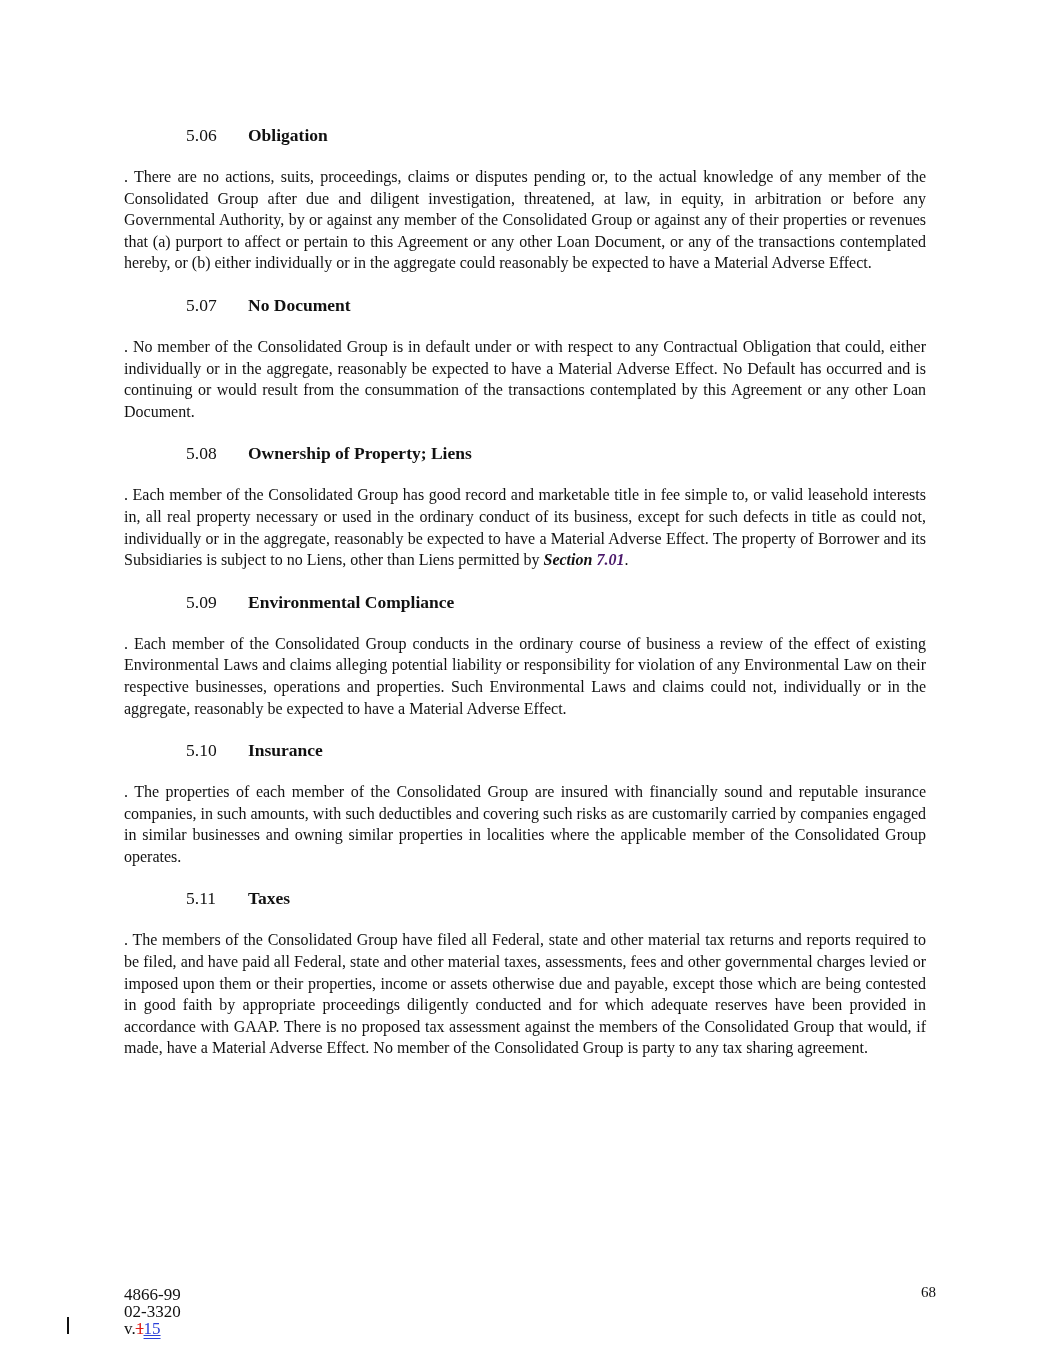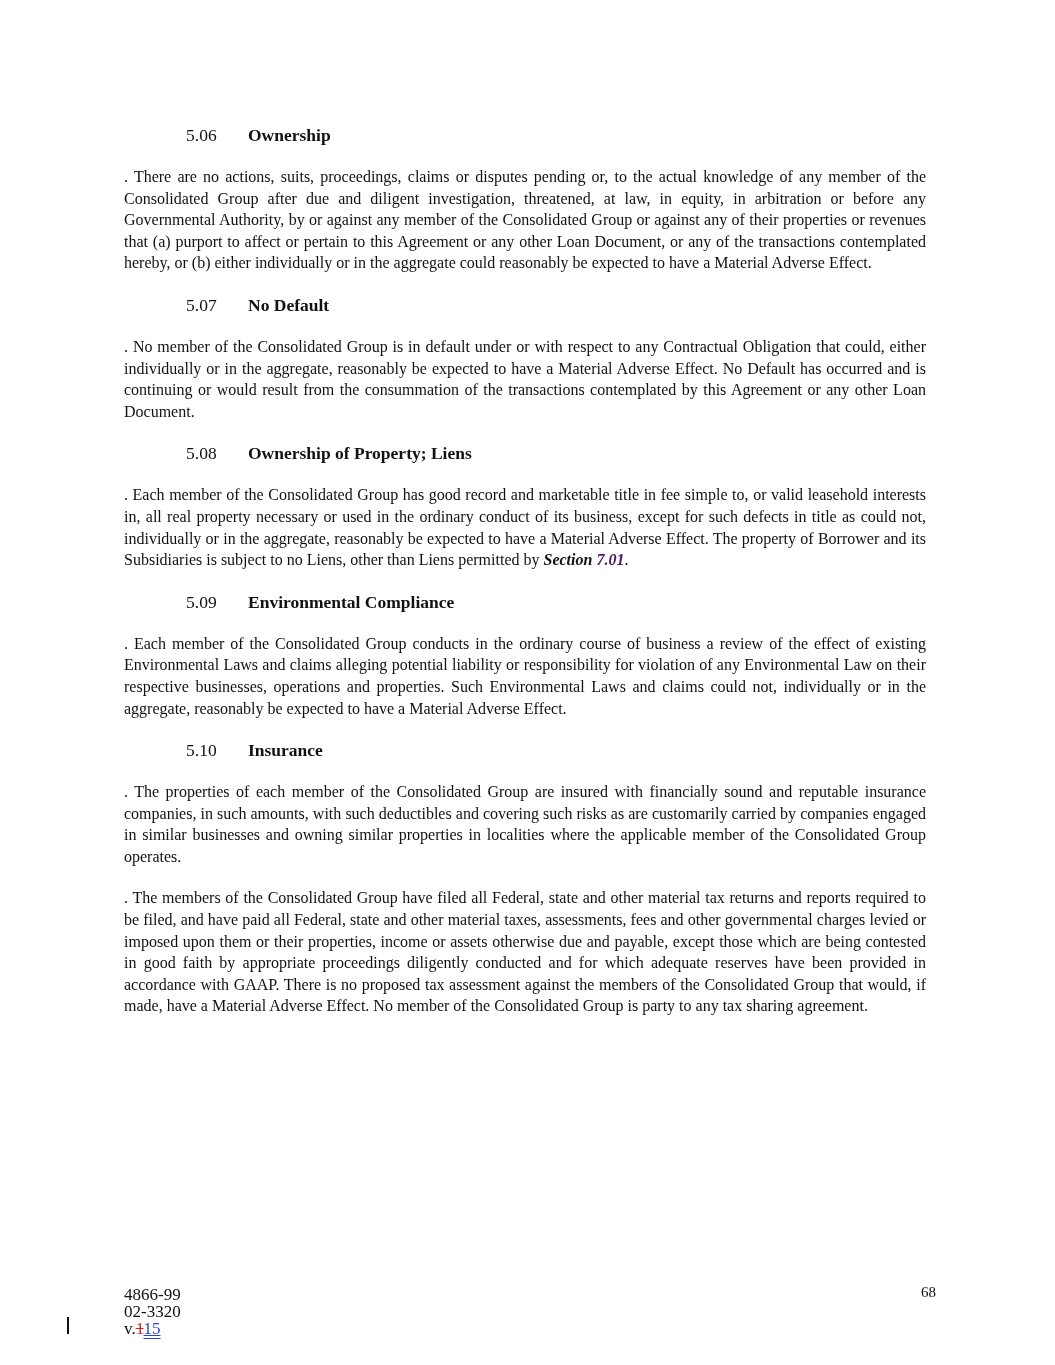--- a/index.html
+++ b/index.html
@@ -25,44 +25,47 @@
   .del { color: #e0201a; text-decoration: line-through; }
   .ins { color: #2a3fd8; text-decoration: underline double; margin-top: 29px; }
   .change-bar { position: absolute; left: 67px; top: 1317px; width: 2px; height: 17px; background: #111; }
 </style>
 </head>
 <body>
 
 <div class="page">
 
   <div class="heading">
-    <span class="num">5.06</span><span class="title">Ownership</span>
+    <span class="num">5.06</span><span class="title">Obligation</span>
   </div>
   <p class="para">. There are no actions, suits, proceedings, claims or disputes pending or, to the actual knowledge of any member of the Consolidated Group after due and diligent investigation, threatened, at law, in equity, in arbitration or before any Governmental Authority, by or against any member of the Consolidated Group or against any of their properties or revenues that (a) purport to affect or pertain to this Agreement or any other Loan Document, or any of the transactions contemplated hereby, or (b) either individually or in the aggregate could reasonably be expected to have a Material Adverse Effect.</p>
 
   <div class="heading">
-    <span class="num">5.07</span><span class="title">No Default</span>
+    <span class="num">5.07</span><span class="title">No Document</span>
   </div>
   <p class="para">. No member of the Consolidated Group is in default under or with respect to any Contractual Obligation that could, either individually or in the aggregate, reasonably be expected to have a Material Adverse Effect. No Default has occurred and is continuing or would result from the consummation of the transactions contemplated by this Agreement or any other Loan Document.</p>
 
   <div class="heading">
     <span class="num">5.08</span><span class="title">Ownership of Property; Liens</span>
   </div>
   <p class="para"><span>. Each member of the Consolidated Group has good record and marketable title in fee simple to, or valid leasehold interests in, all real property necessary or used in the ordinary conduct of its business, except for such defects in title as could not, individually or in the aggregate, reasonably be expected to have a Material Adverse Effect. The property of Borrower and its Subsidiaries is subject to no Liens, other than Liens permitted by </span><span class="ref"><span>Section </span><span class="ref-num">7.01</span></span><span>.</span></p>
 
   <div class="heading">
     <span class="num">5.09</span><span class="title">Environmental Compliance</span>
   </div>
   <p class="para">. Each member of the Consolidated Group conducts in the ordinary course of business a review of the effect of existing Environmental Laws and claims alleging potential liability or responsibility for violation of any Environmental Law on their respective businesses, operations and properties. Such Environmental Laws and claims could not, individually or in the aggregate, reasonably be expected to have a Material Adverse Effect.</p>
 
   <div class="heading">
     <span class="num">5.10</span><span class="title">Insurance</span>
   </div>
   <p class="para">. The properties of each member of the Consolidated Group are insured with financially sound and reputable insurance companies, in such amounts, with such deductibles and covering such risks as are customarily carried by companies engaged in similar businesses and owning similar properties in localities where the applicable member of the Consolidated Group operates.</p>
 
+  <div class="heading">
+    <span class="num">5.11</span><span class="title">Taxes</span>
+  </div>
   <p class="para">. The members of the Consolidated Group have filed all Federal, state and other material tax returns and reports required to be filed, and have paid all Federal, state and other material taxes, assessments, fees and other governmental charges levied or imposed upon them or their properties, income or assets otherwise due and payable, except those which are being contested in good faith by appropriate proceedings diligently conducted and for which adequate reserves have been provided in accordance with GAAP. There is no proposed tax assessment against the members of the Consolidated Group that would, if made, have a Material Adverse Effect. No member of the Consolidated Group is party to any tax sharing agreement.</p>
 </div>
 
 <div class="footer-left">
   <div>4866-99</div>
   <div>02-3320</div>
   <div><span>v.</span><span class="del">1</span><span class="ins">15</span></div>
 </div>
 
 <div class="change-bar"></div>

